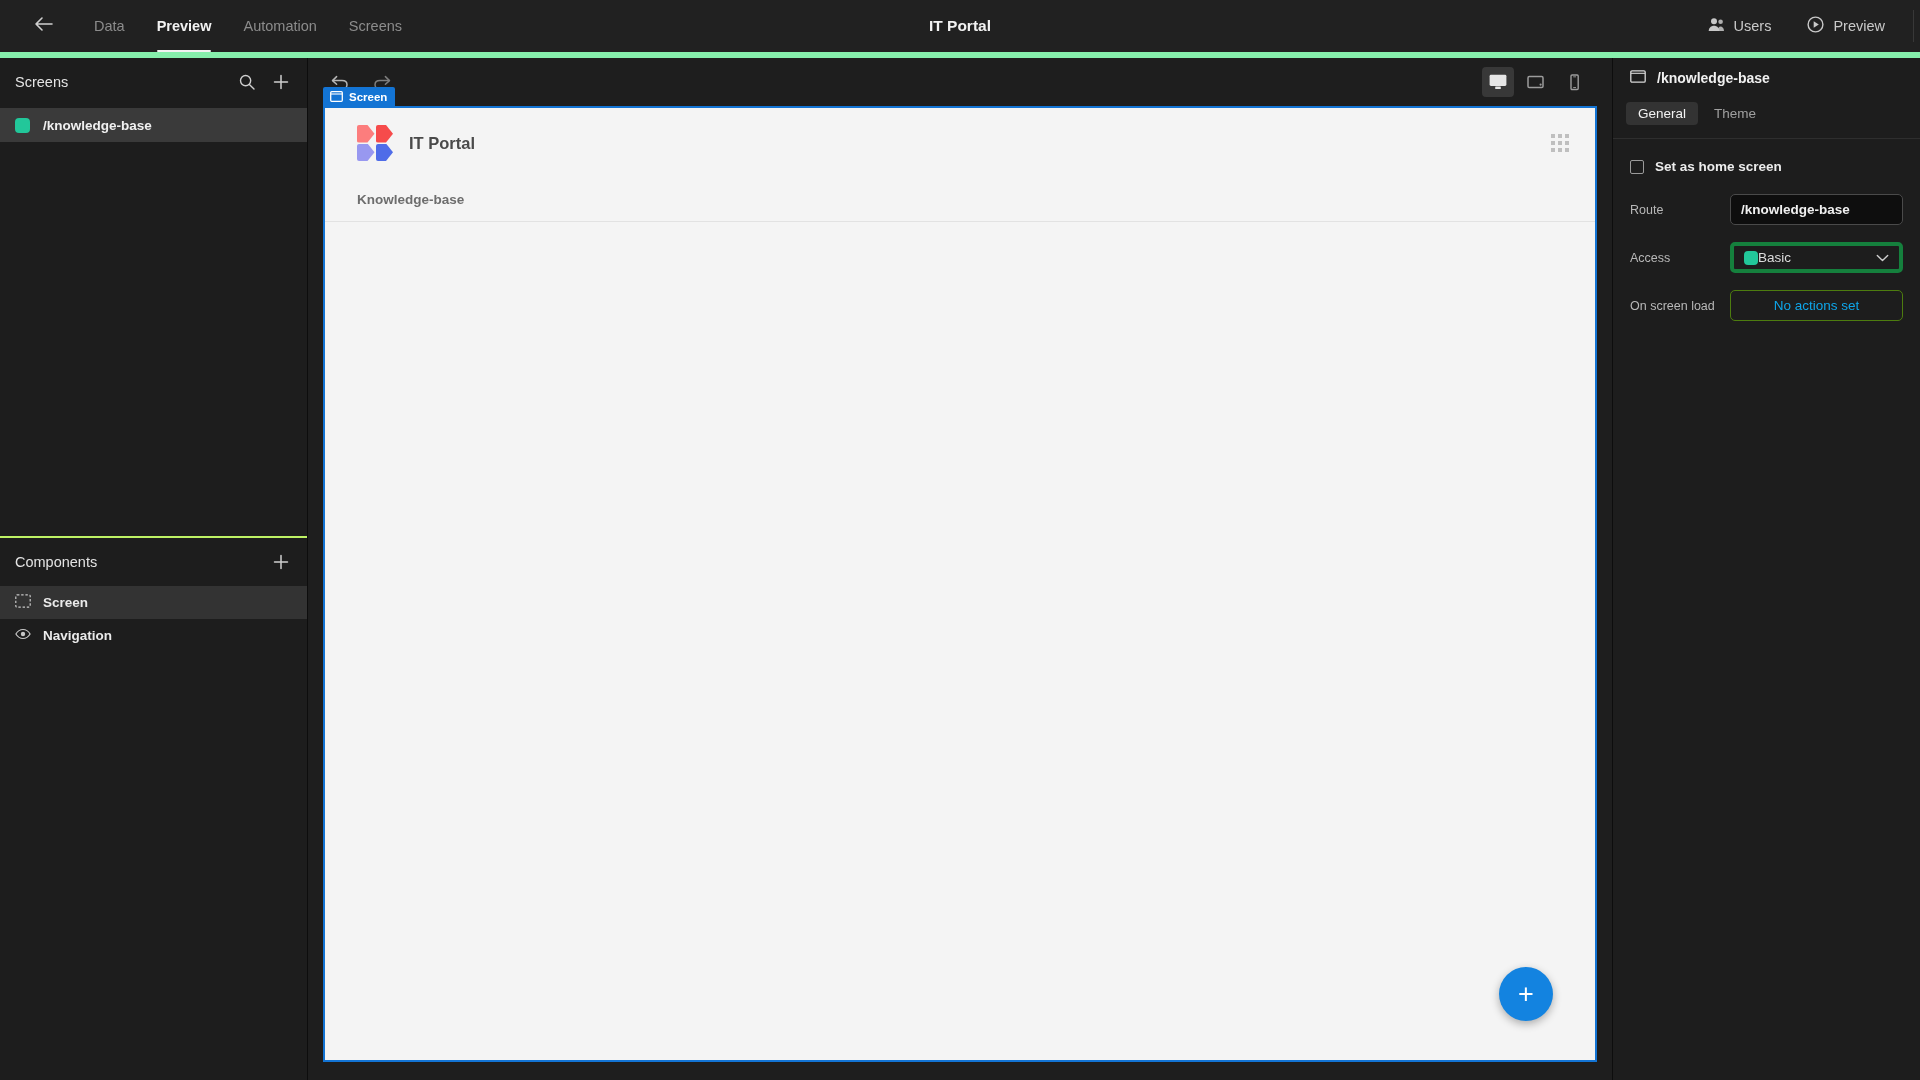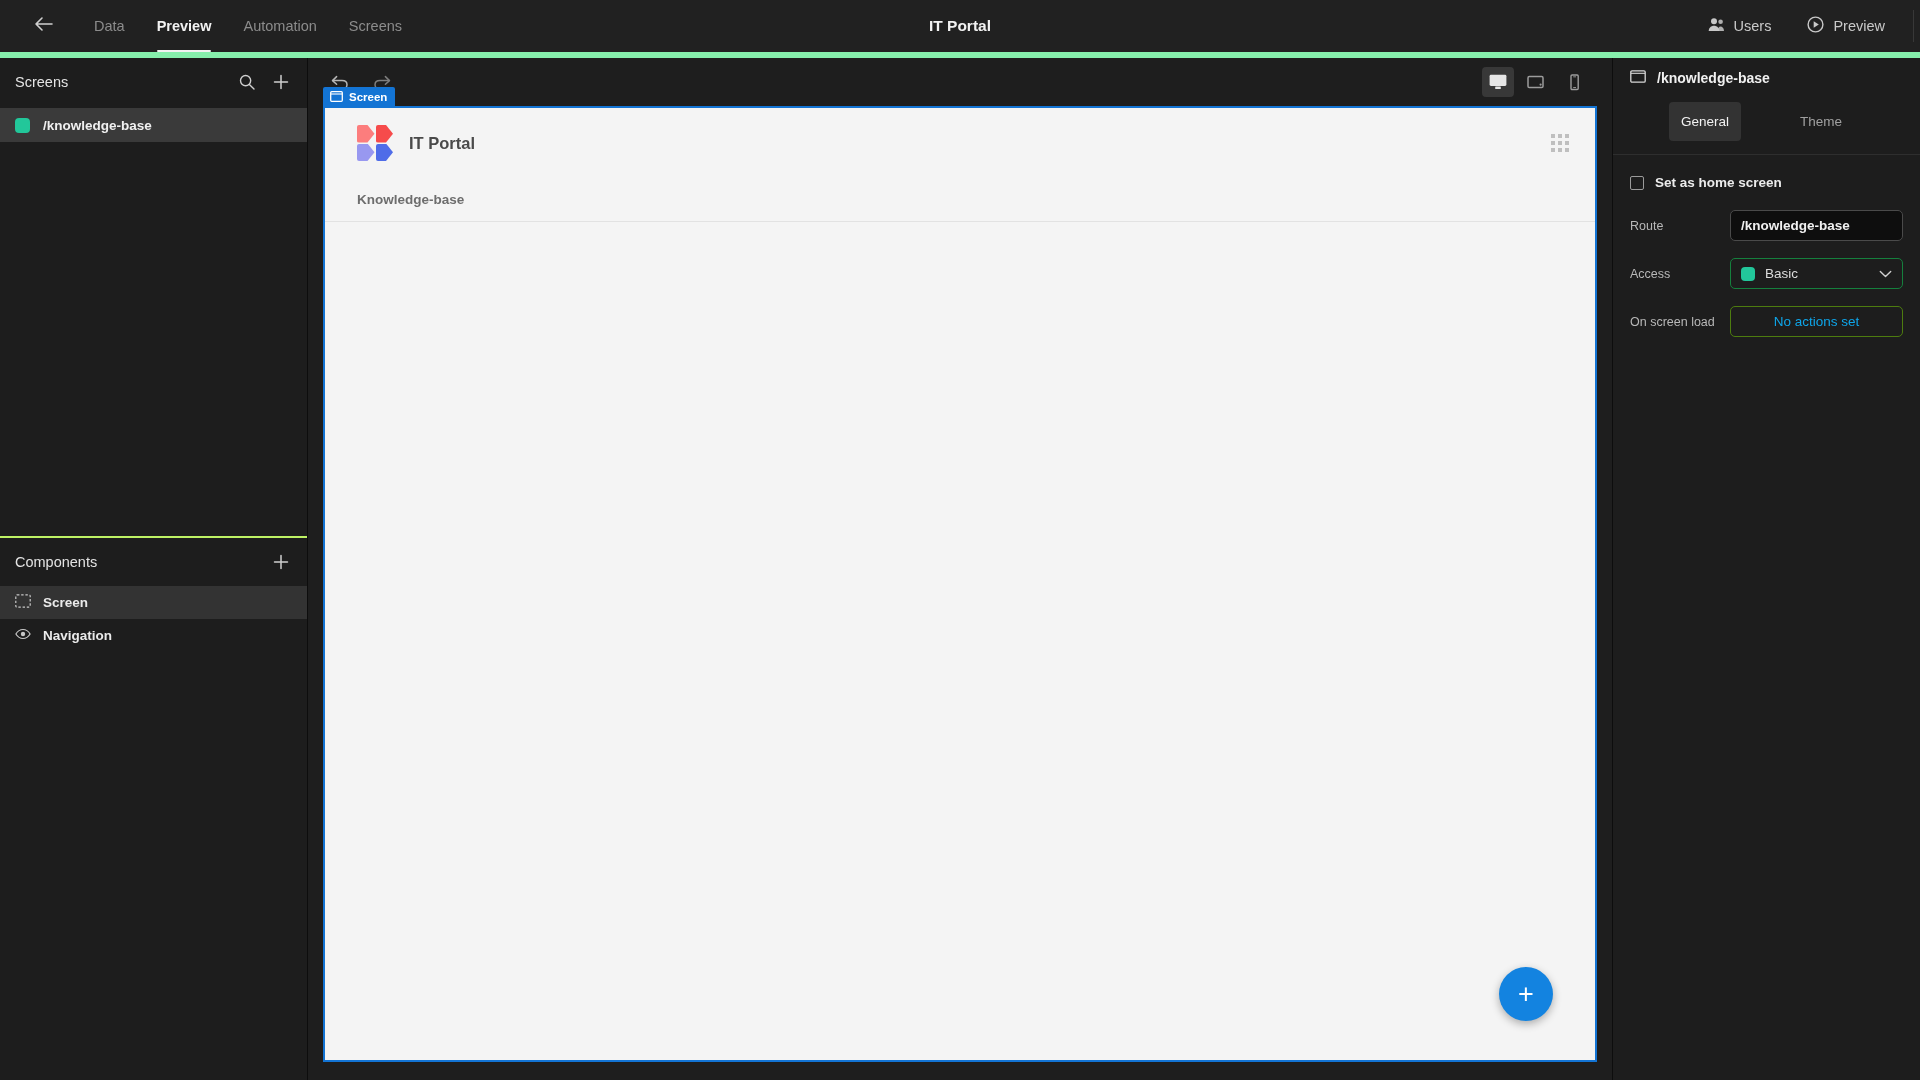--- a/index.html
+++ b/index.html
@@ -175,22 +175,22 @@
     background: #1d1d1d;
     border-left: 1px solid #0d0d0d;
     display: flex; flex-direction: column;
   }
   .insp-title {
     height: 40px; display: flex; align-items: center; gap: 11px;
     padding: 0 17px; color: #f0f0f0; font-size: 14px; font-weight: bold;
   }
   .insp-tabs { display: flex; gap: 4px; padding: 4px 13px 13px 13px; }
   .insp-tab {
-    padding: 12px 12px; border-radius: 4px;
-    color: #a0a0a0; font-size: 13.5px; cursor: pointer; margin-left: 43px;
+    padding: 4px 12px; border-radius: 4px;
+    color: #a0a0a0; font-size: 13.5px; cursor: pointer;
   }
   .insp-tab.active { background: #333333; color: #f2f2f2; }
   .insp-divider { height: 1px; background: #2e2e2e; }
   .checkbox-row {
     display: flex; align-items: center; gap: 11px;
     padding: 20px 17px 20px 17px; cursor: pointer;
   }
   .cbox {
     width: 14px; height: 14px; border: 1.5px solid #9a9a9a; border-radius: 2px;
     flex: none;
@@ -202,22 +202,22 @@
   .field {
     flex: 1; height: 31px; border-radius: 5px;
     display: flex; align-items: center;
     padding: 0 10px; font-size: 13.5px;
   }
   .field-input {
     background: #0e0e0e; border: 1px solid #4a4a4a; color: #f0f0f0;
     font-weight: bold; cursor: text;
   }
   .field-select {
-    background: transparent; border: 1px solid #15803d; color: #dcdcdc;
-    cursor: pointer; gap: 10px;
+    background: transparent; border: 4px solid #15803d; color: #dcdcdc;
+    cursor: pointer; 
   }
   .field-select .chev { margin-left: auto; }
   .field-button {
     background: transparent; border: 1px solid #4d7c0f; color: #0ea5e9;
     justify-content: center; cursor: pointer;
   }
   .sel-dot { width: 14px; height: 14px; border-radius: 4px; background: #22c79a; flex: none; }
 </style>
 </head>
 <body>

